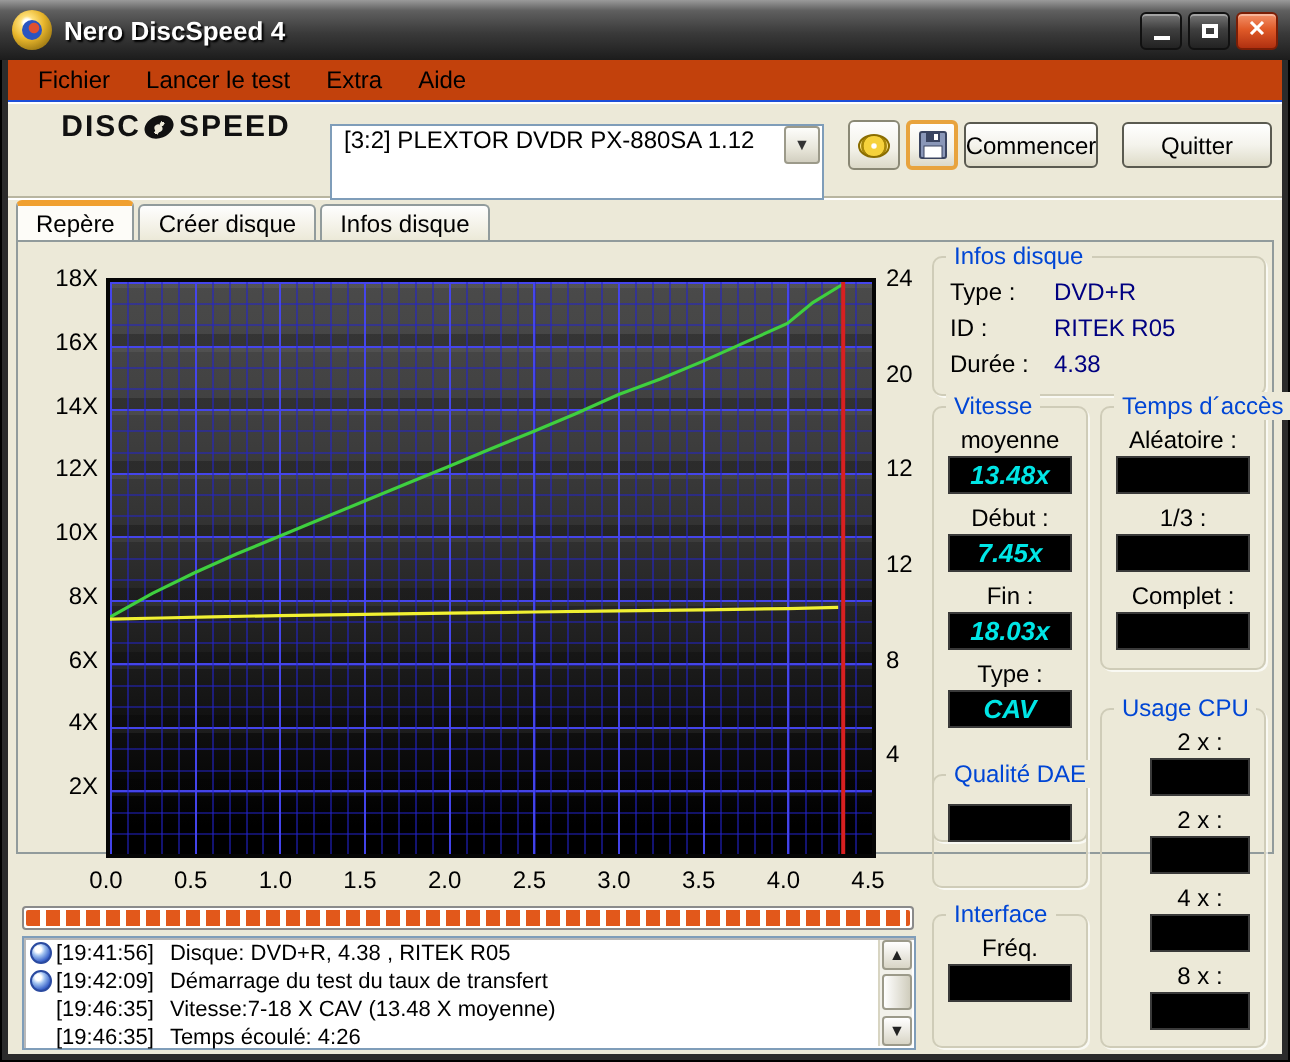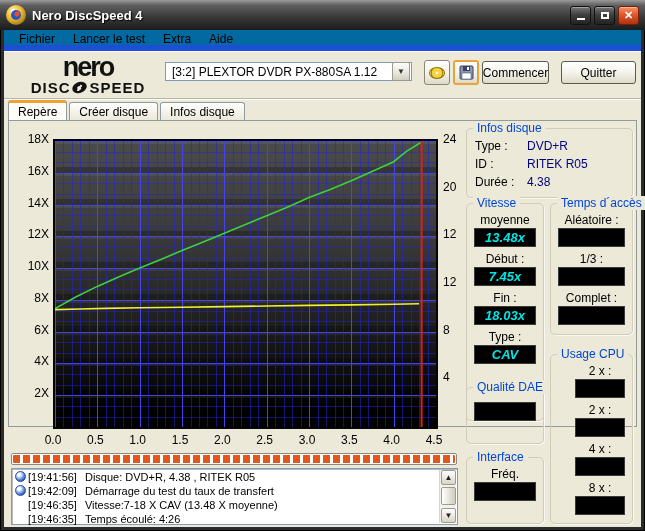--- a/index.html
+++ b/index.html
@@ -19,36 +19,36 @@
   .winbtn { width:21px; height:19px; margin-left:3px; border-radius:3px; border:1px solid #111;
     display:flex; align-items:center; justify-content:center; color:#fff; font-size:11px; line-height:1;
     background:linear-gradient(180deg,#777 0%,#3f3f3f 45%,#222 100%); box-shadow:inset 0 1px 0 rgba(255,255,255,.35); }
   .winbtn.close { background:linear-gradient(180deg,#f4926a 0%,#e05a28 45%,#b03010 100%); border-color:#7a1e06; font-weight:bold; }
   .minbar { display:block; width:8px; height:2px; background:#fff; margin-top:7px; }
   .maxbox { display:block; width:8px; height:7px; border:2px solid #fff; }
 
   
   .wbody { position:absolute; top:30px; left:4px; right:4px; bottom:4px; background:#ECE9D8; }
 
-  .menubar { position:absolute; top:0; left:0; right:0; height:21px; display:flex; 
-    padding-left:6px; border-bottom:6px solid #1d4ed8; box-shadow:0 1px 0 #fff; background:#0369a1; }
+  .menubar { position:absolute; top:0; left:0; right:0; height:21px; display:flex; align-items:center;
+    padding-left:6px; border-bottom:1px solid #1d4ed8; box-shadow:0 1px 0 #fff; background:#c2410c; }
   .menu-item { padding:2px 9px; font-size:12px; color:#000; cursor:default; }
 
   .toolbar { position:absolute; top:22px; left:0; right:0; height:47px; background:#ECE9D8;
     border-bottom:1px solid #b8b5a0; box-shadow:0 1px 0 #fff; }
 
   .logo { position:absolute; left:14px; top:3px; width:140px; text-align:center; color:#111; }
   .logo-top { font-size:27px; font-weight:bold; letter-spacing:-2px; line-height:24px; }
   .logo-bottom { font-size:15px; font-weight:bold; letter-spacing:1px; display:flex; align-items:center; justify-content:center; gap:2px;text-align:right; }
   .disc-glyph { display:inline-block; width:15px; height:11px; border-radius:50%; background:#111; position:relative; transform:rotate(-22deg); }
   .disc-glyph::before { content:""; position:absolute; left:5px; top:3.5px; width:4px; height:4px; border-radius:50%; background:#ECE9D8; }
   .disc-glyph::after { content:""; position:absolute; left:1px; top:4.5px; width:13px; height:2px; background:linear-gradient(90deg,transparent 0 3px,#ECE9D8 3px 5px,transparent 5px 8px,#ECE9D8 8px 10px,transparent 10px); transform:rotate(-35deg); }
 
-  .combo { position:absolute; left:161px; top:10px; width:247px; height:19px; background:#fff;
-    border:1px solid #7F9DB9; display:flex; align-items:center; font-size:12px; }
+  .combo { position:absolute; left:161px; top:10px; width:247px; height:38px; background:#fff;
+    border:1px solid #7F9DB9; display:flex; font-size:12px; }
   .combo-text { flex:1; padding-left:6px; white-space:nowrap; overflow:hidden; }
   .combo-arrow { width:18px; height:19px; margin-right:1px; border:1px solid #9c9a8a; border-radius:2px;
     background:linear-gradient(180deg,#fdfdfb 0%,#e8e6da 60%,#d2cfc0 100%); display:flex; align-items:center; justify-content:center;
     font-size:8px; color:#333; }
 
   .tool-btn { position:absolute; top:8px; width:26px; height:25px; border:1px solid #8a8875; border-radius:3px;
     background:linear-gradient(180deg,#fefefe 0%,#f2f1e8 60%,#dcd9c8 100%); display:flex; align-items:center; justify-content:center; }
   .tool-btn.focused { border:2px solid #e8a33d; }
   .cd-icon { width:16px; height:12px; border-radius:50%;
     background:radial-gradient(circle at 50% 50%, #fff 0 12%, #f6d23c 20% 58%, #a88708 62% 72%, #ffe98a 78% 100%);
@@ -136,21 +136,20 @@
 
     <div class="menubar">
       <span class="menu-item">Fichier</span>
       <span class="menu-item">Lancer le test</span>
       <span class="menu-item">Extra</span>
       <span class="menu-item">Aide</span>
     </div>
 
     <div class="toolbar">
       <div class="logo">
-        <div class="logo-top">nero</div>
         <div class="logo-bottom">
           <span>DISC</span>
           <span class="disc-glyph"></span>
           <span>SPEED</span>
         </div>
       </div>
       <div class="combo">
         <span class="combo-text">[3:2]   PLEXTOR DVDR   PX-880SA 1.12</span>
         <span class="combo-arrow">▼</span>
       </div>

